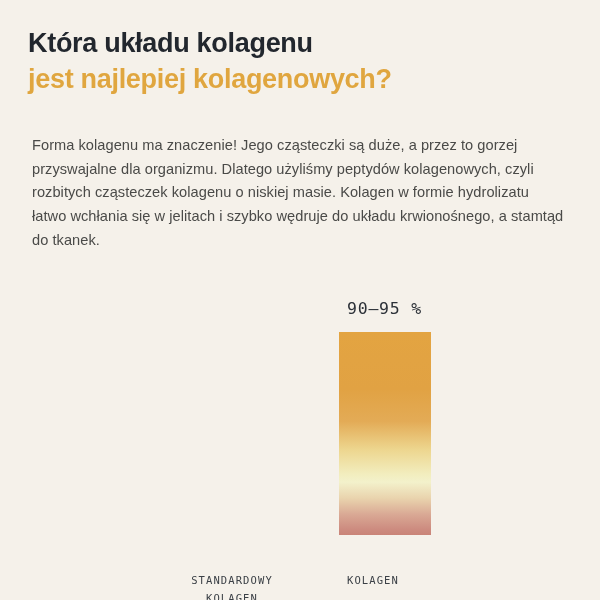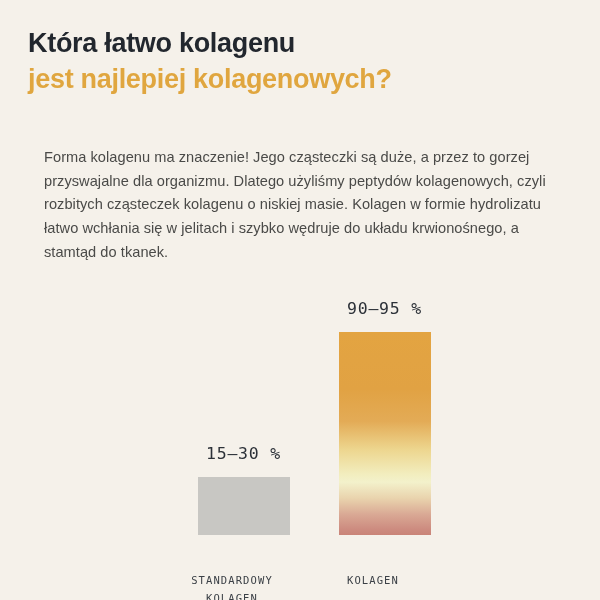--- a/index.html
+++ b/index.html
@@ -44,21 +44,21 @@
   .body-copy {
     position: absolute;
     left: 28px;
     top: 130px;
     width: 540px;
     font-size: 14.6px;
     line-height: 1.62;
     color: #4a4a48;
     letter-spacing: 0.05px;
   }
-  .body-copy p { margin: 16px; }
+  .body-copy p { margin: 4px; }
 
   
   .chart {
     position: absolute;
     left: 0;
     top: 250px;
     width: 600px;
     height: 340px;
   }
   .chart-plot {
@@ -131,35 +131,31 @@
   .bar-caption-standard { left: 137px; }
   .bar-caption-hydro    { left: 278px; }
   .caption-line { display: block; }
 </style>
 </head>
 <body>
 
 <div class="page">
 
   <div class="heading">
-    <span class="heading-line heading-line-1">Która łatwo kolagenu</span>
+    <span class="heading-line heading-line-1">Która układu kolagenu</span>
     <span class="heading-line heading-line-2">jest najlepiej kolagenowych?</span>
   </div>
 
   <div class="body-copy">
     <p>Forma kolagenu ma znaczenie! Jego cząsteczki są duże, a przez to gorzej przyswajalne dla organizmu. Dlatego użyliśmy peptydów kolagenowych, czyli rozbitych cząsteczek kolagenu o niskiej masie. Kolagen w formie hydrolizatu łatwo wchłania się w jelitach i szybko wędruje do układu krwionośnego, a stamtąd do tkanek.</p>
   </div>
 
   <div class="chart">
     <div class="chart-plot">
 
-      <div class="bar-group bar-group-standard">
-        <span class="bar-value">15–30 %</span>
-        <span class="bar bar-standard"></span>
-      </div>
 
       <div class="bar-group bar-group-hydro">
         <span class="bar-value">90–95 %</span>
         <span class="bar bar-hydro"></span>
       </div>
 
     </div>
 
     <div class="bar-caption bar-caption-standard">
       <span class="caption-line">STANDARDOWY</span>

